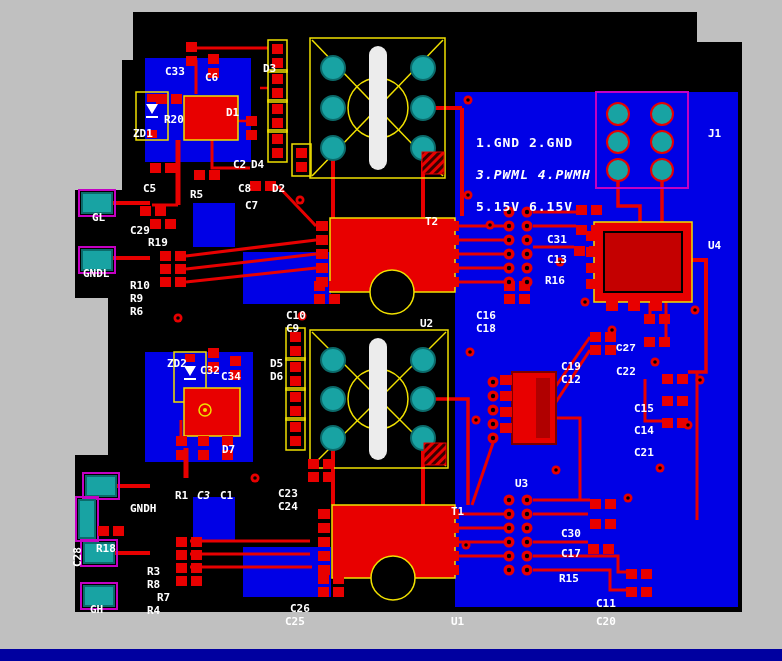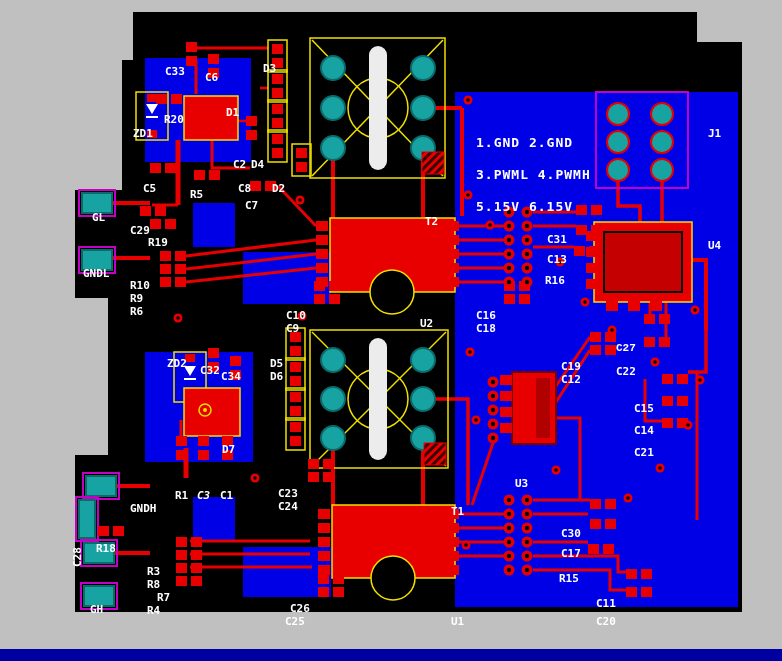--- a/index.html
+++ b/index.html
@@ -538,18 +538,18 @@
       <span class="lbl" style="left: 96px; top: 512px;">R18</span>
       <span class="lbl" style="left: 147px; top: 535px;">R3</span>
       <span class="lbl" style="left: 147px; top: 548px;">R8</span>
       <span class="lbl" style="left: 147px; top: 561px; padding-left: 10px;">R7</span>
       <span class="lbl" style="left: 147px; top: 574px;">R4</span>
       <span class="lbl" style="left: 90px; top: 573px;">GH</span>
       <span class="lbl" style="left: 290px; top: 572px;">C26</span>
       <span class="lbl" style="left: 285px; top: 585px;">C25</span>
       <span class="lbl" style="left: 451px; top: 585px;">U1</span>
       <span class="silkt" style="left: 476px; top: 105px;">1.GND 2.GND</span>
-      <span class="silkt" style="left: 476px; top: 137px;">3.PWML 4.PWMH</span>
+      <span class="silkt" style="left: 476px; top: 137px; font-style: italic;">3.PWML 4.PWMH</span>
       <span class="silkt" style="left: 476px; top: 169px;">5.15V 6.15V</span>
     </div>
 
   <div class="bottombar"></div>
 </div>
 
 </body></html>

